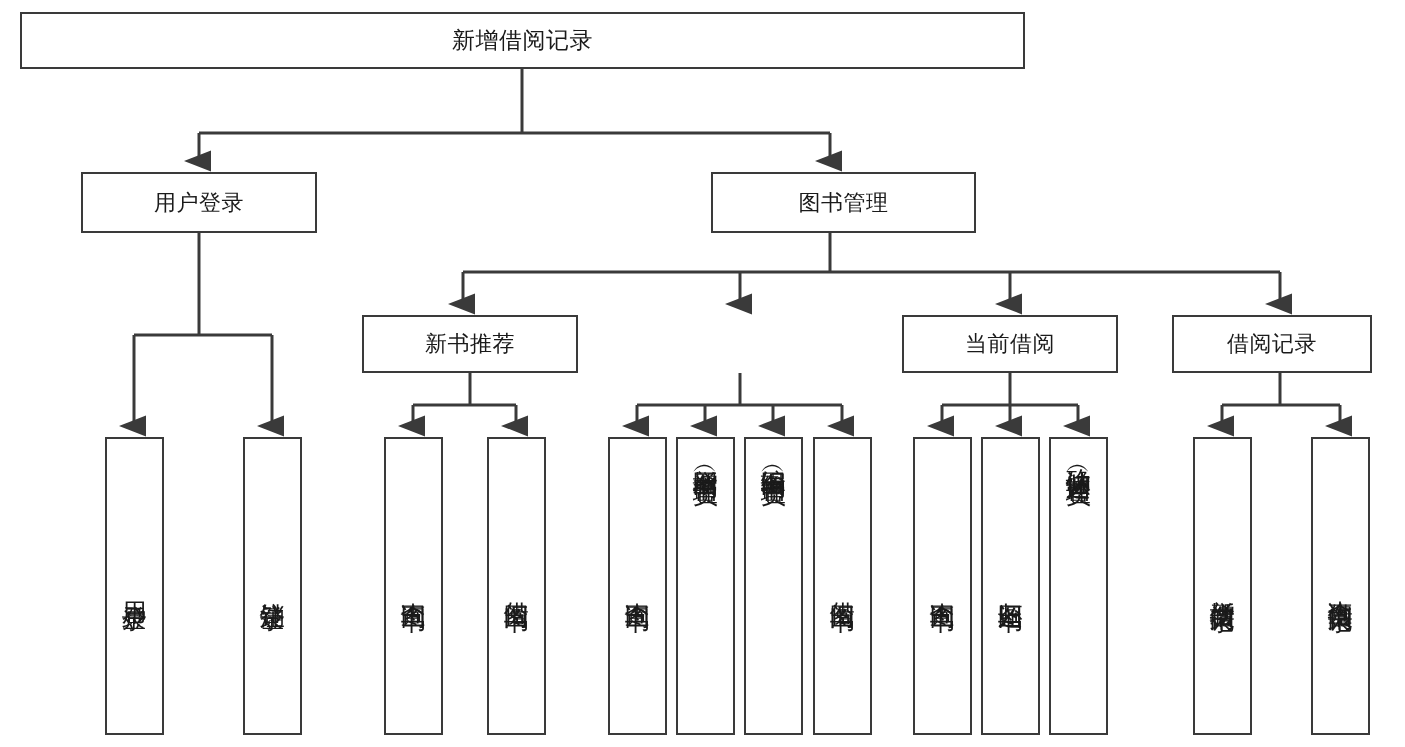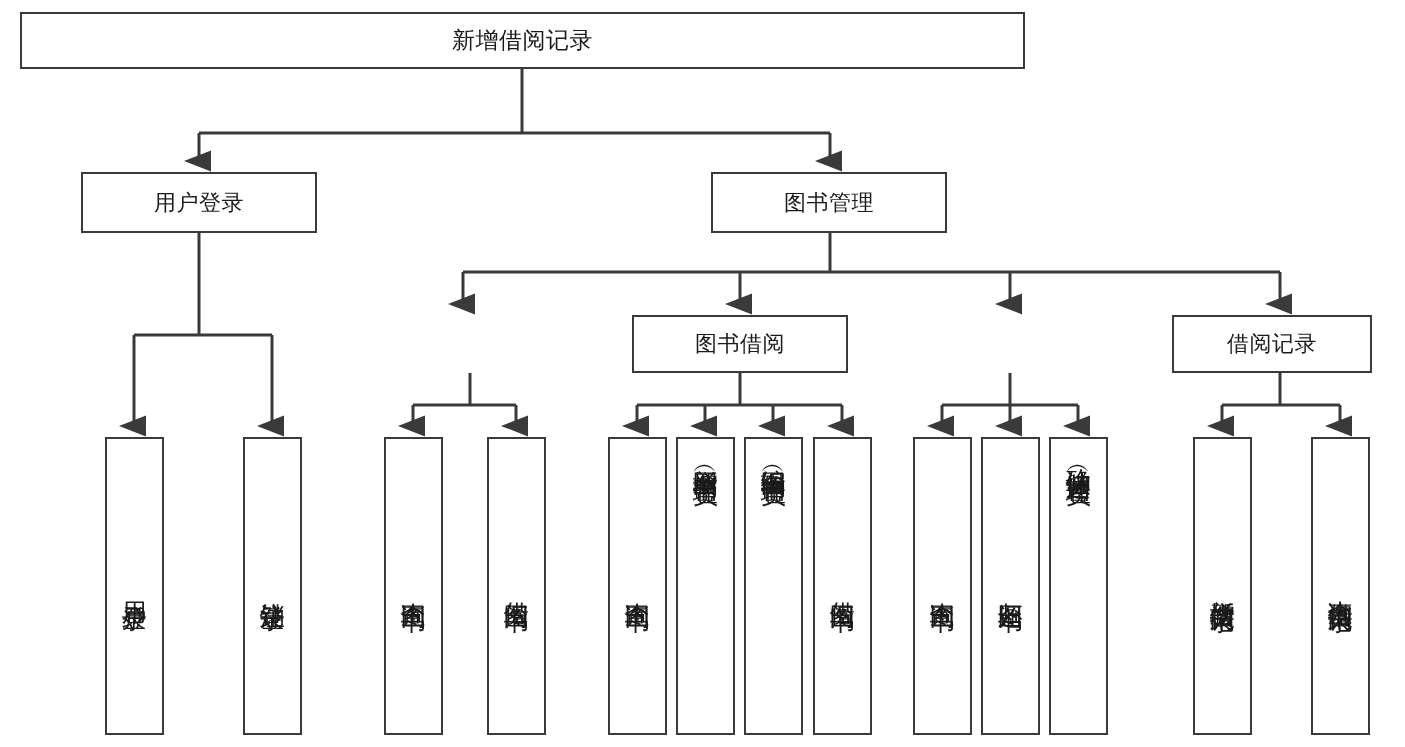--- a/index.html
+++ b/index.html
@@ -131,26 +131,29 @@
     </g>
   </svg>
 
   <div class="node horizontal root" style="left:20px; top:12px; width:1005px; height:57px;">
     <span class="node-label">新增借阅记录</span>
   </div>
 
   <div class="node horizontal" style="left:81px; top:172px; width:236px; height:61px;">
     <span class="node-label">用户登录</span>
   </div>
-  <div class="node horizontal" style="left:711px; top:172px; width:236px; height:61px;">
+  <div class="node horizontal" style="left:711px; top:172px; width:265px; height:61px;">
     <span class="node-label">图书管理</span>
   </div>
 
-  <div class="node horizontal" style="left:632px; top:315px; width:216px; height:58px;">
-    <span class="node-label">图书借阅</span>
+  <div class="node horizontal" style="left:362px; top:315px; width:216px; height:58px;">
+    <span class="node-label">新书推荐</span>
+  </div>
+  <div class="node horizontal" style="left:902px; top:315px; width:216px; height:58px;">
+    <span class="node-label">当前借阅</span>
   </div>
   <div class="node horizontal" style="left:1172px; top:315px; width:200px; height:58px;">
     <span class="node-label">借阅记录</span>
   </div>
 
   <div class="node vertical center-text" style="left:105px; top:437px; width:59px; height:298px;">
     <span class="node-label">用户登录</span>
   </div>
   <div class="node vertical center-text" style="left:243px; top:437px; width:59px; height:298px;">
     <span class="node-label">注销登录</span>

